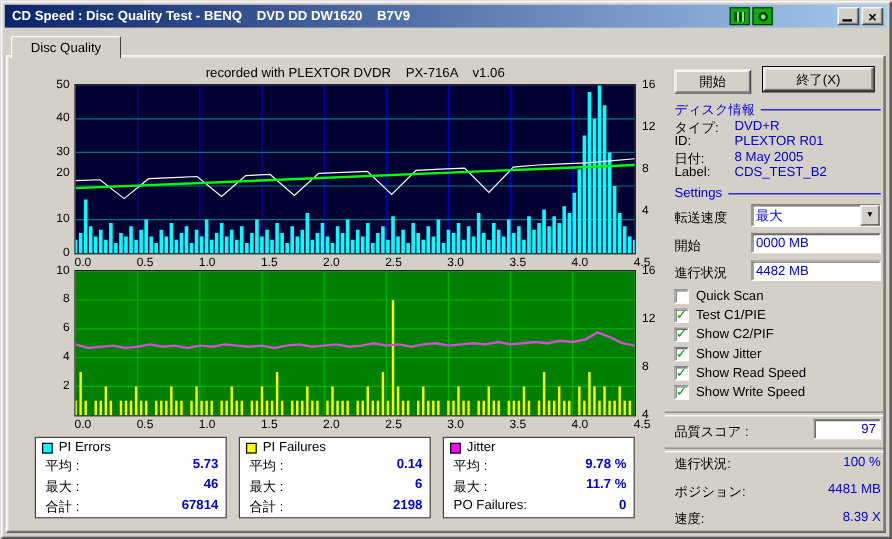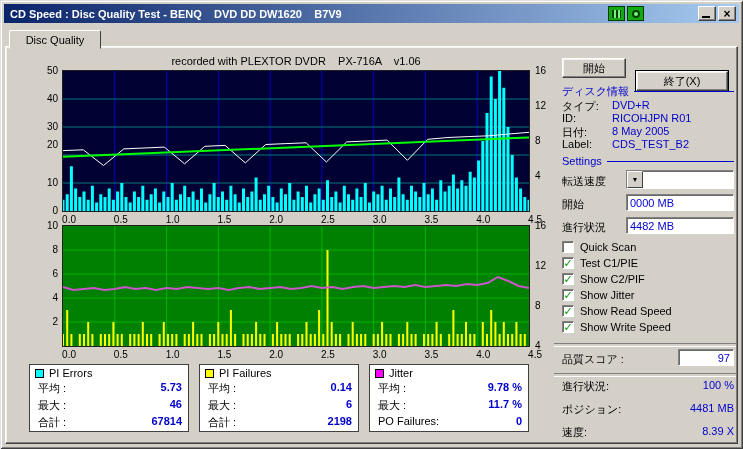--- a/index.html
+++ b/index.html
@@ -182,35 +182,36 @@
         <span style="left: 142.333px;">1.5</span>
         <span style="left: 194.111px;">2.0</span>
         <span style="left: 245.889px;">2.5</span>
         <span style="left: 297.667px;">3.0</span>
         <span style="left: 349.444px;">3.5</span>
         <span style="left: 401.222px;">4.0</span>
         <span style="left: 453px;">4.5</span>
       </div>
 
     <button class="btn" style="left:556px;top:11px;width:64px;height:20px;">開始</button>
-    <button class="btn default" style="left:630px;top:24px;width:92px;height:20px;">終了(X)</button>
+    <button class="btn default" style="left:630px;top:9px;width:92px;height:20px;">終了(X)</button>
 
     <div class="section-header" style="left:556px;top:37px;width:172px;">
       <span>ディスク情報</span>
         <span class="hline"></span>
     </div>
     <div id="discRows"></div>
 
     <div class="section-header" style="left:556px;top:108px;width:172px;">
       <span>Settings</span>
         <span class="hline"></span>
     </div>
 
     <div class="rp-label" style="left:556px;top:127px;">転送速度</div>
     <div class="combo" style="left:620px;top:123px;width:108px;height:19px;">
+      <span class="combo-val blue">最大</span>
       <span class="combo-btn">▼</span>
     </div>
 
     <div class="rp-label" style="left:556px;top:150px;">開始</div>
     <div class="field" style="left:620px;top:147px;width:108px;height:17px;">
       <span class="blue">0000 MB</span>
     </div>
 
     <div class="rp-label" style="left:556px;top:173px;">進行状況</div>
     <div class="field" style="left:620px;top:170px;width:108px;height:17px;">
@@ -230,21 +231,21 @@
 
     <div id="progressRows"></div>
     <div id="statBoxes"></div>
 
   <div class="info-row" style="top: 52px;">
         <span class="lab">タイプ:</span>
         <span class="val">DVD+R</span>
       </div>
       <div class="info-row" style="top: 65px;">
         <span class="lab">ID:</span>
-        <span class="val">RICOHJPN R01</span>
+        <span class="val">PLEXTOR R01</span>
       </div>
       <div class="info-row" style="top: 78px;">
         <span class="lab">日付:</span>
         <span class="val">8 May 2005</span>
       </div>
       <div class="info-row" style="top: 91px; text-decoration: underline;">
         <span class="lab">Label:</span>
         <span class="val">CDS_TEST_B2</span>
       </div>
       <div class="ck-row" style="top: 194px;">

